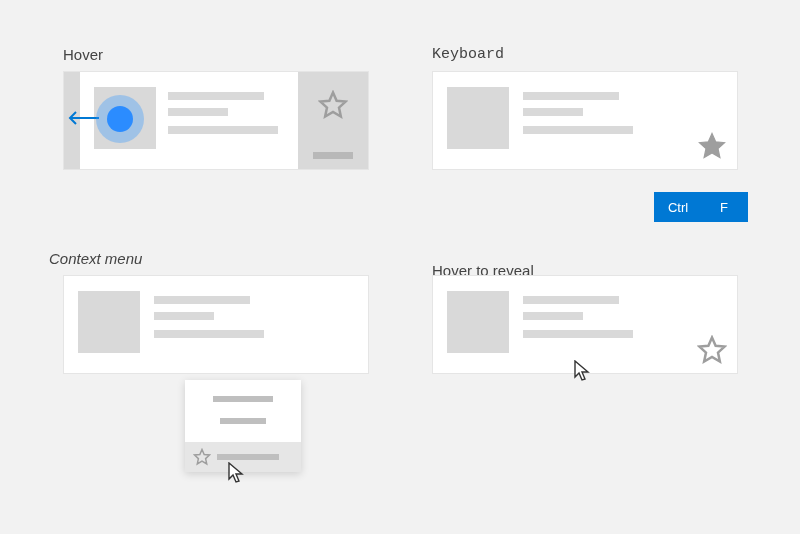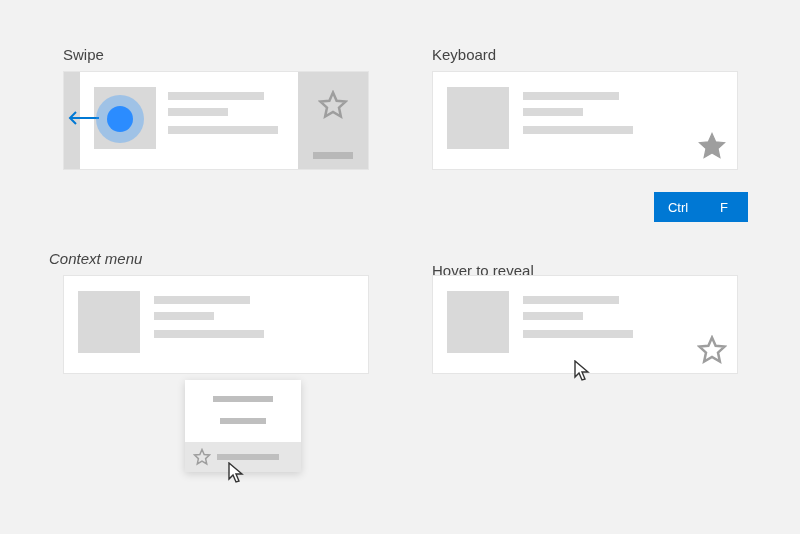--- a/index.html
+++ b/index.html
@@ -101,21 +101,21 @@
     background: #e6e6e6;
   }
   .ctx-line {
     background: #bfbfbf;
     height: 6px;
   }
 </style>
 </head>
 <body>
 
-<div class="label" style="left:63px; top:46px;">Swipe</div>
+<div class="label" style="left:63px; top:46px;">Hover</div>
 
 <div class="card" style="left:63px; top:71px; width:306px; height:99px;">
   <div class="swipe-edge" style="left:0; top:0; width:16px; height:97px;"></div>
   <div class="thumb" style="left:30px; top:15px; width:62px; height:62px;"></div>
   <div class="line" style="left:104px; top:20px; width:96px;"></div>
   <div class="line" style="left:104px; top:36px; width:60px;"></div>
   <div class="line" style="left:104px; top:54px; width:110px;"></div>
 
   <div class="swipe-action" style="right:0; top:0; width:70px; height:97px;"></div>
   <svg style="position:absolute; right:20px; top:18px; width:30px; height:30px;" viewBox="0 0 24 24">
@@ -124,21 +124,21 @@
   <div style="position:absolute; right:15px; bottom:10px; width:40px; height:7px; background:#b8b8b8;"></div>
 </div>
 
 <svg class="arrow-left" style="left:66px; top:110px; width:34px; height:16px;" viewBox="0 0 34 16">
   <line x1="33" y1="8" x2="4" y2="8"></line>
   <polyline points="10,2 4,8 10,14"></polyline>
 </svg>
 <div class="touch-outer" style="left:96px; top:95px;"></div>
 <div class="touch-inner" style="left:107px; top:106px;"></div>
 
-<div class="label" style="left:432px; top:46px;">Keyboard</div>
+<div class="label" style="left:432px; top:46px;font-family:Liberation Mono, monospace;">Keyboard</div>
 
 <div class="card" style="left:432px; top:71px; width:306px; height:99px;">
   <div class="thumb" style="left:14px; top:15px; width:62px; height:62px;"></div>
   <div class="line" style="left:90px; top:20px; width:96px;"></div>
   <div class="line" style="left:90px; top:36px; width:60px;"></div>
   <div class="line" style="left:90px; top:54px; width:110px;"></div>
   <svg style="position:absolute; right:10px; bottom:8px; width:30px; height:30px;" viewBox="0 0 24 24">
     <polygon class="star-filled" points="12,2 14.9,8.6 22,9.3 16.8,14.1 18.3,21.2 12,17.6 5.7,21.2 7.2,14.1 2,9.3 9.1,8.6"></polygon>
   </svg>
 </div>

